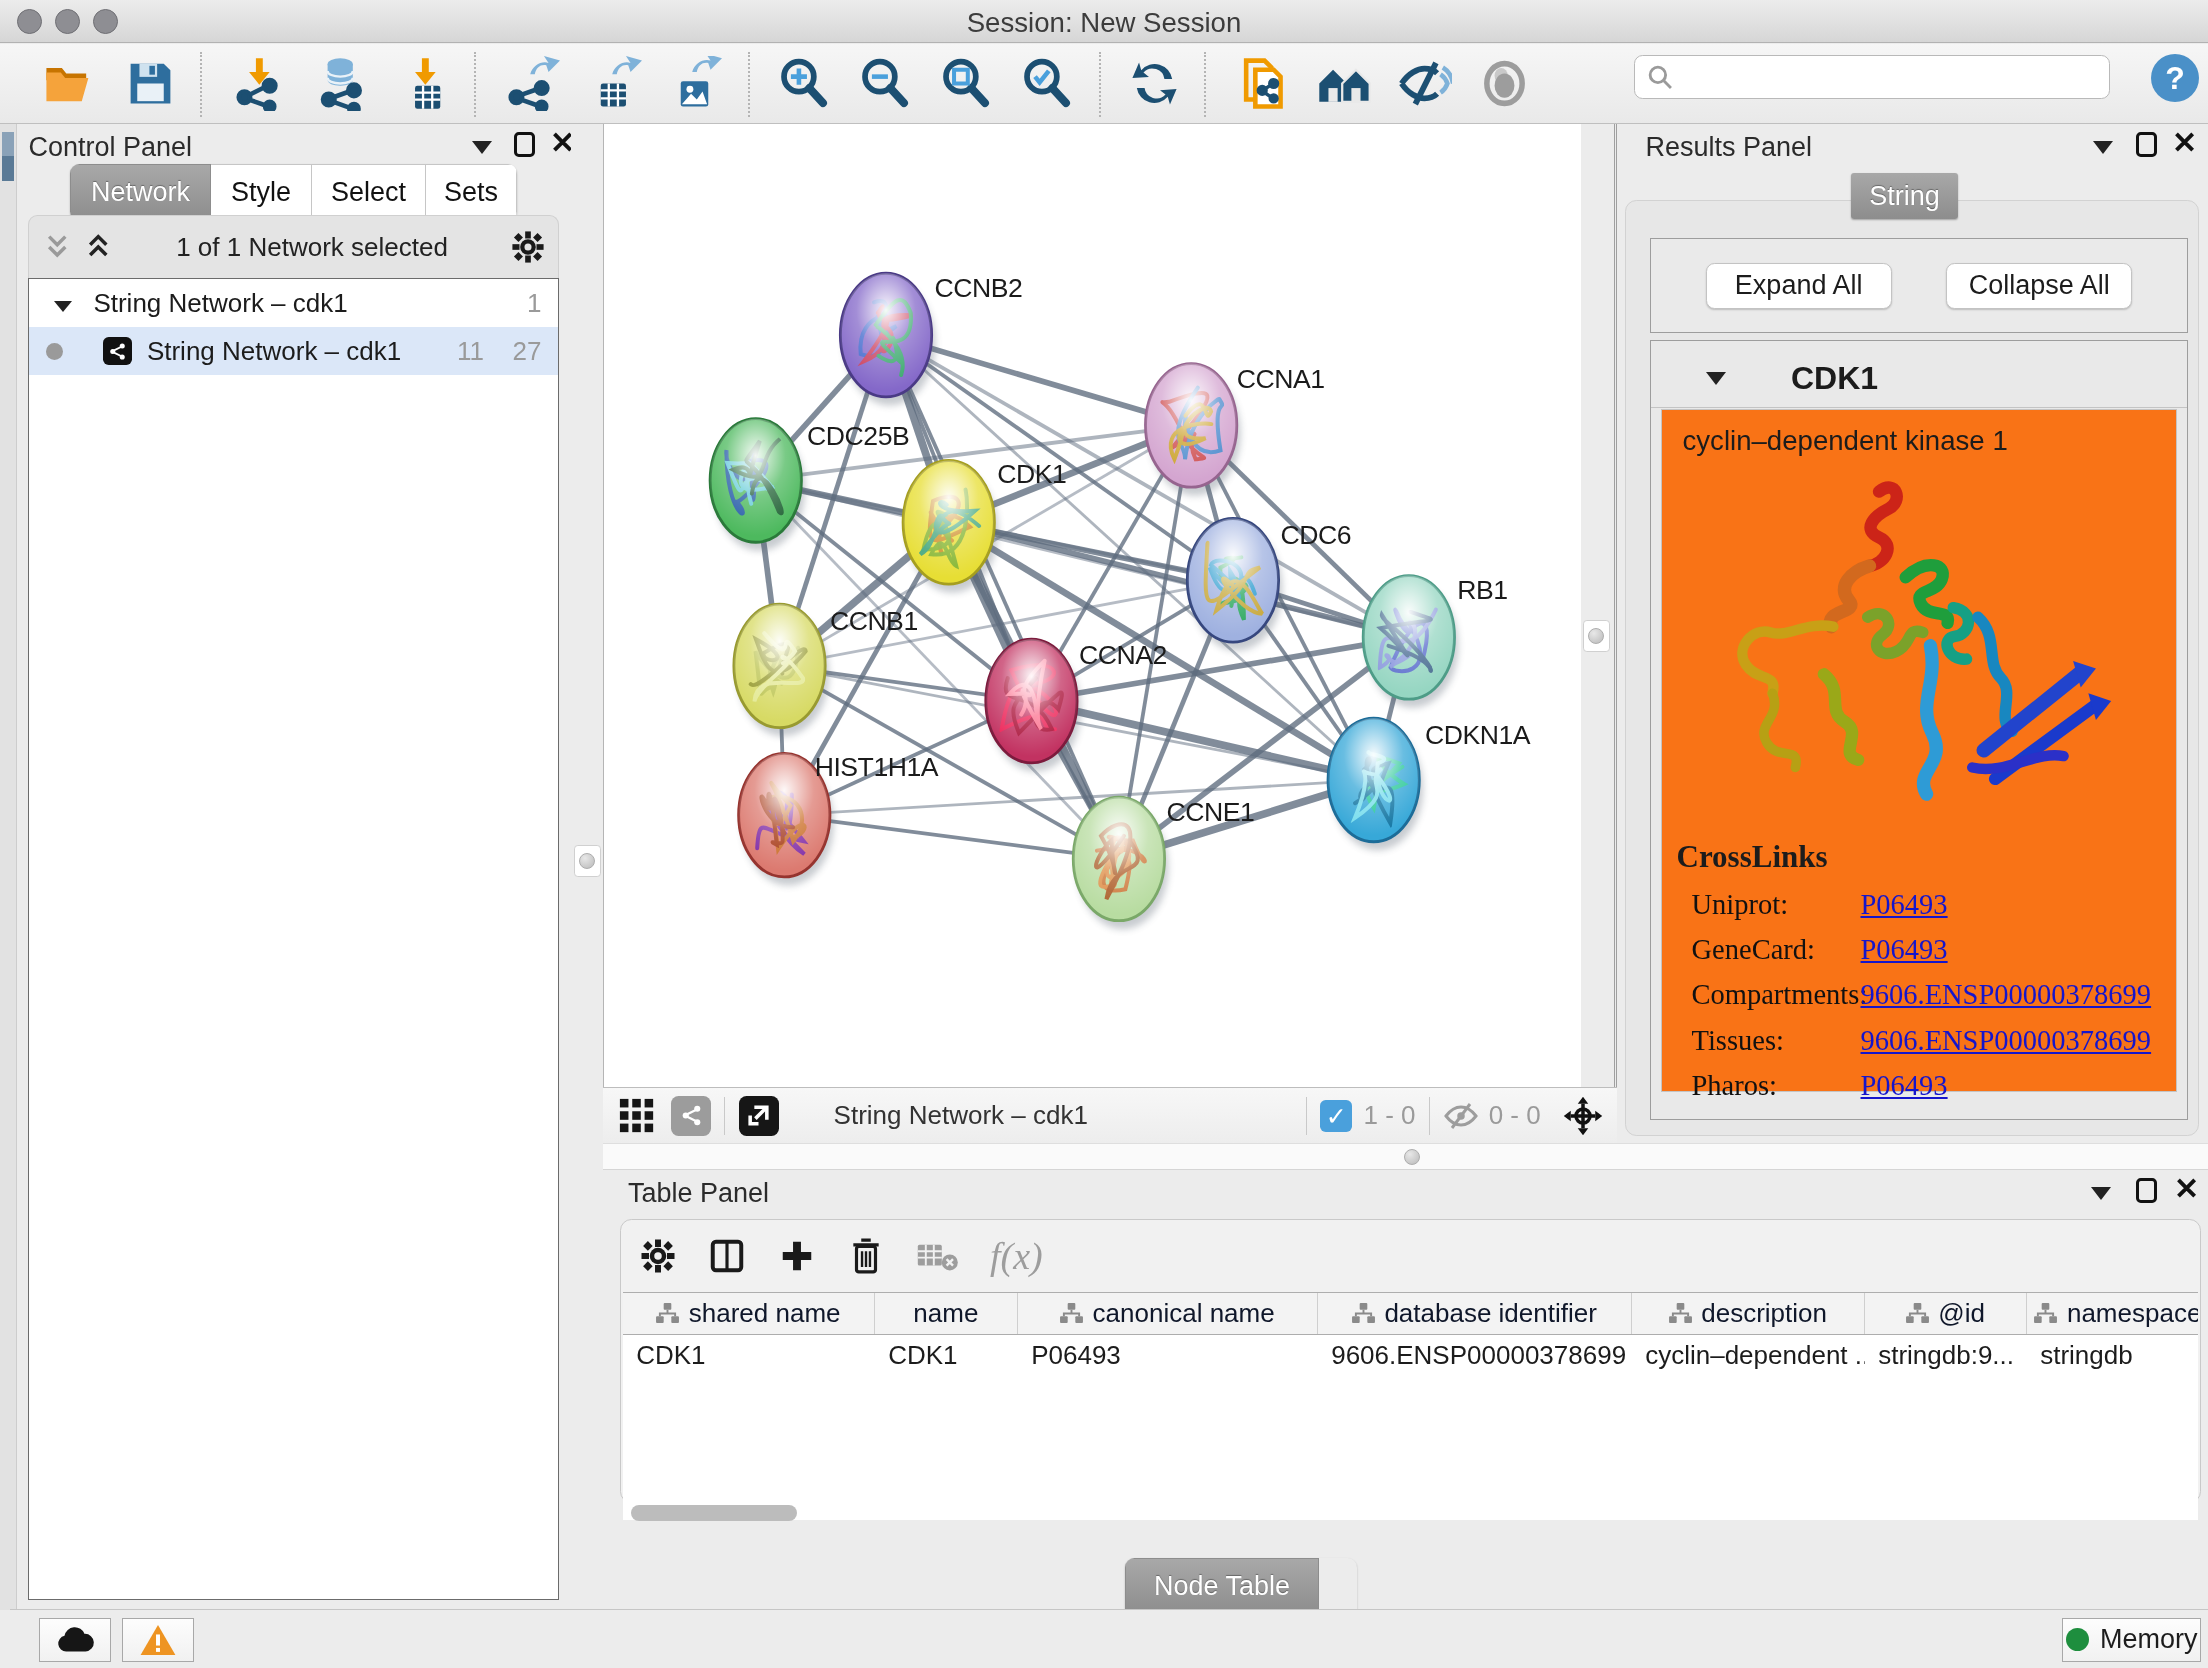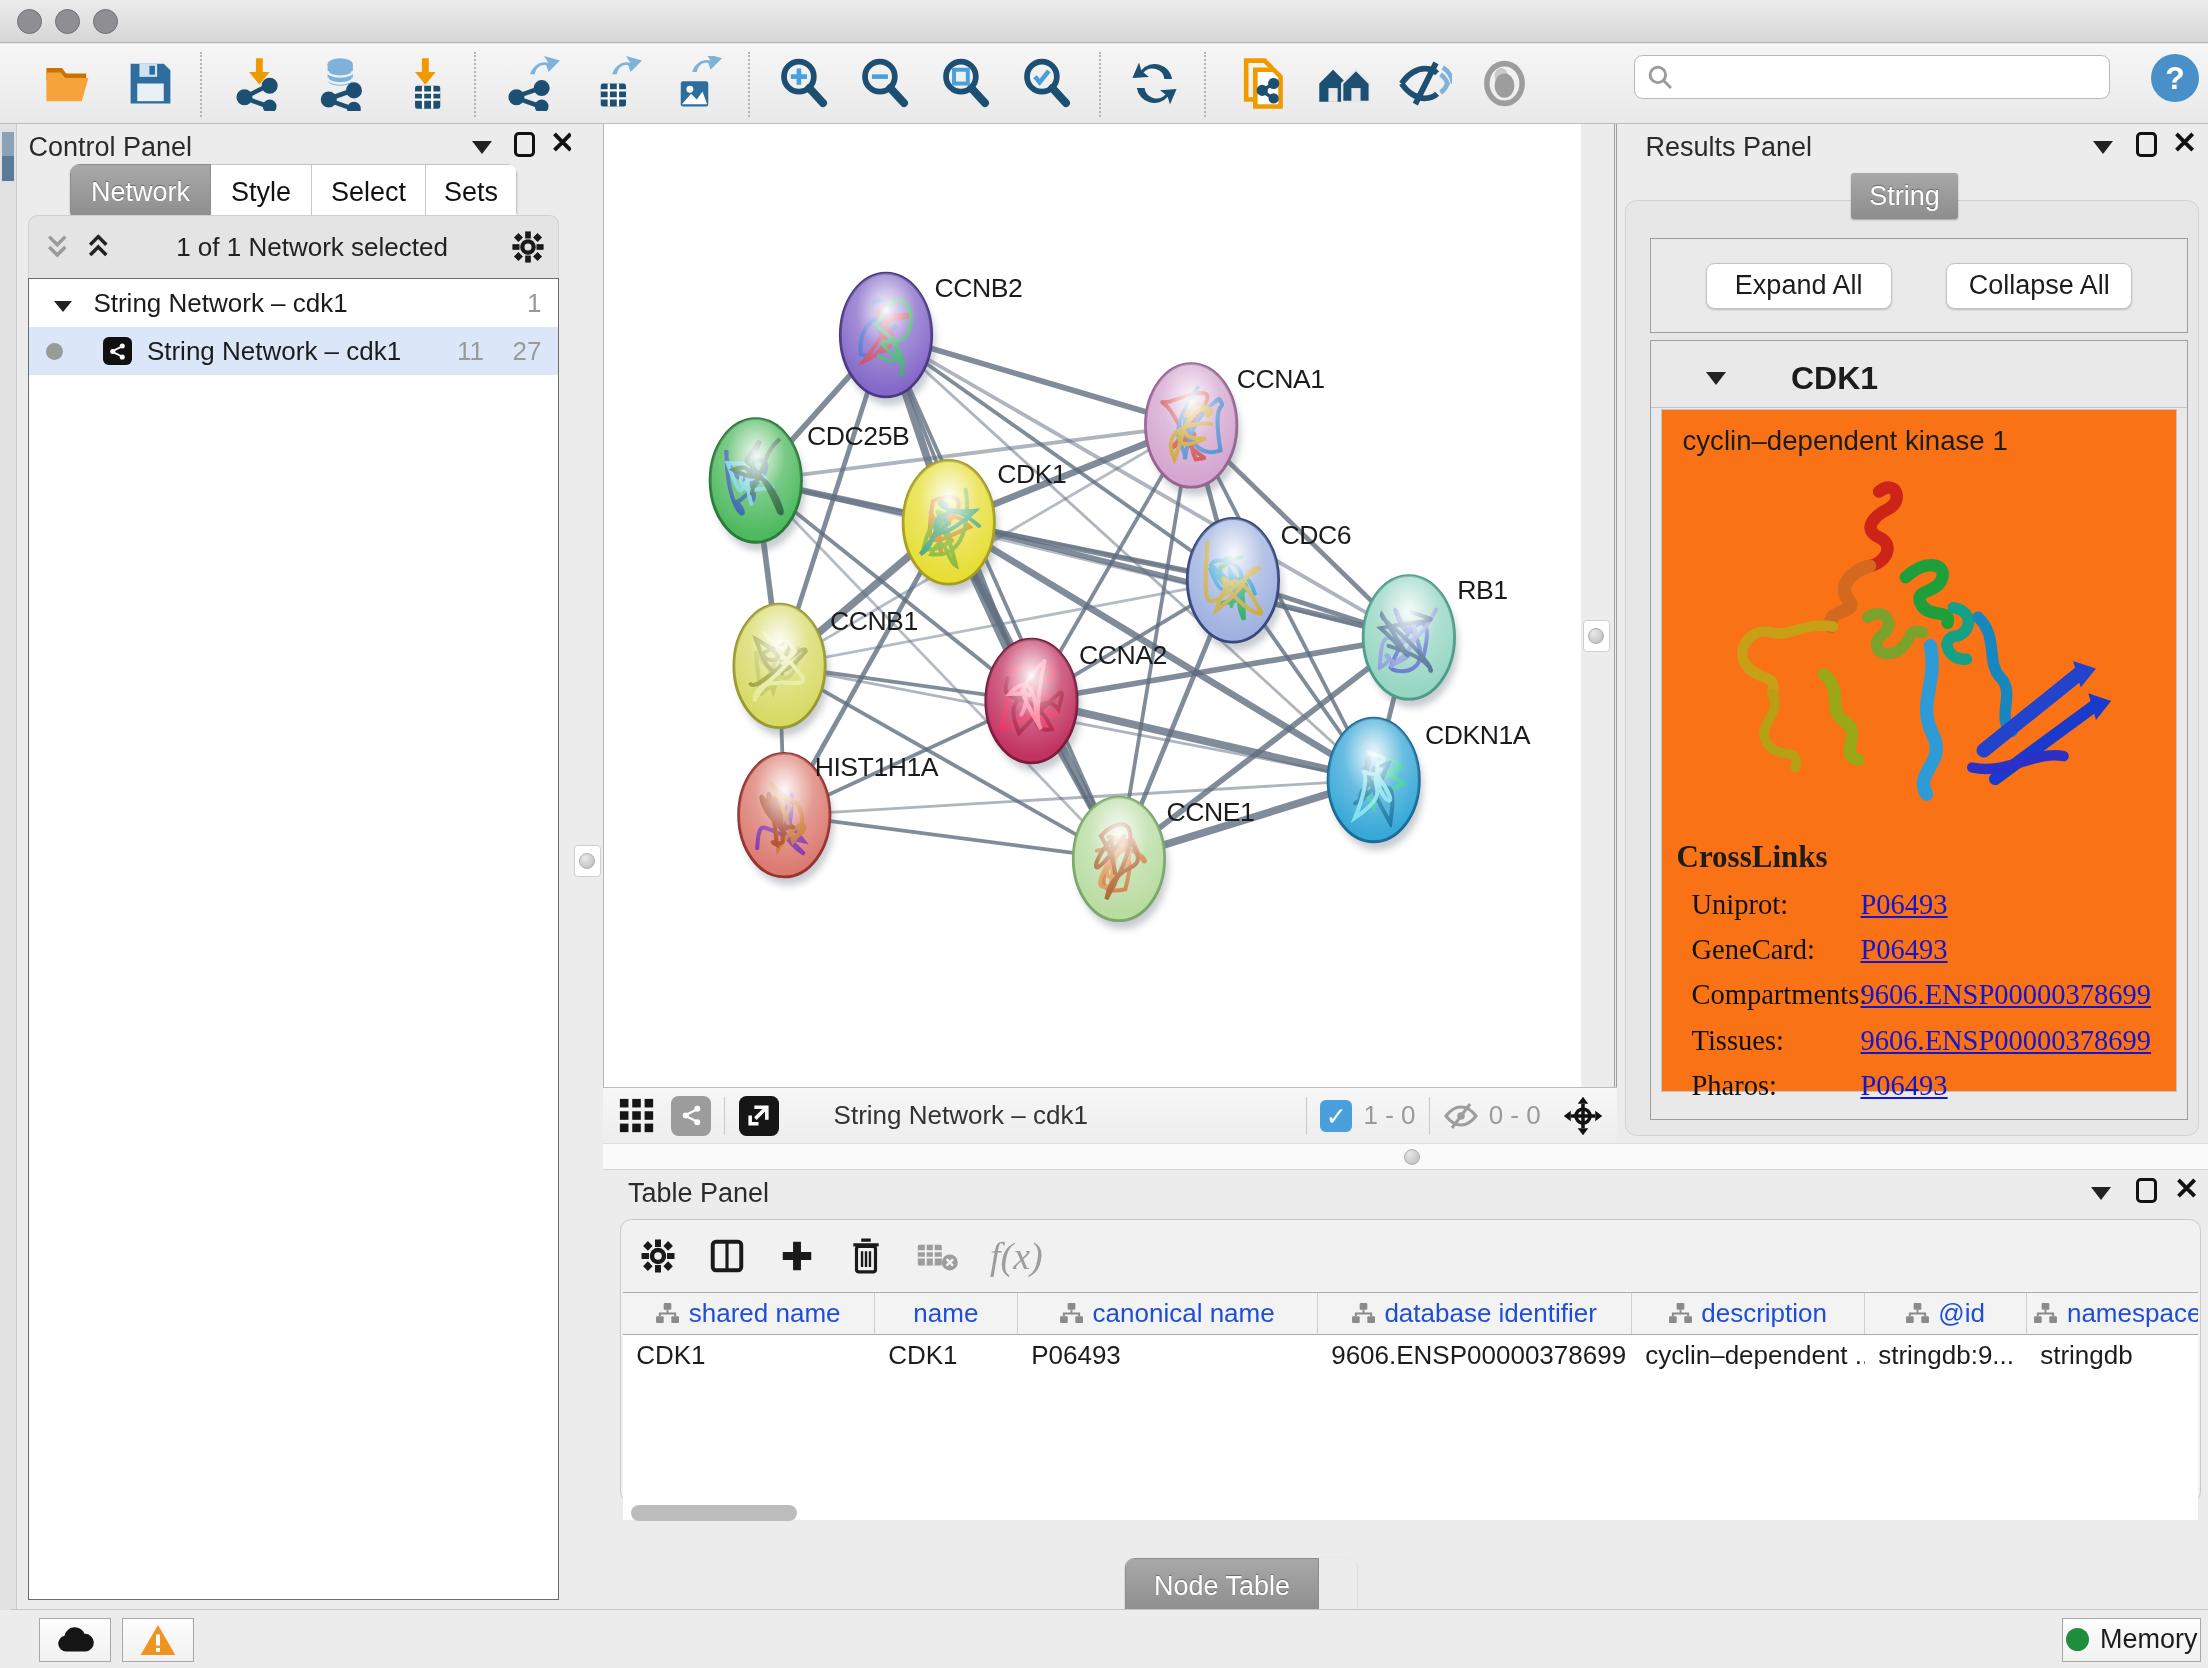--- a/index.html
+++ b/index.html
@@ -66,41 +66,42 @@
   .xl-row { display:flex; font-size:28.5px; margin:13.3px 0 0 30px; }
   .xl-label { width:169px; color:#111; }
   .xl-link { color:#1515cc; text-decoration:underline; }
 
   
   .tbl-panel { left:603px; top:1170px; width:1605px; height:439px; background:#ececec; }
   .tbl-box { position:absolute; left:17px; top:49px; width:1581px; height:284px; background:#f1f1f1; border:1px solid #c9c9c9; border-radius:11.4px; }
   .tbl-toolbar { position:absolute; left:19px; top:9.5px; height:53px; display:flex; align-items:center; gap:32px; }
   .tbl-grid { position:absolute; left:1.9px; top:72px; width:1575px; height:228px; background:#fff; border-top:1px solid #aeaeae; overflow:hidden; }
   .thead { display:flex; height:42px; background:#f3f3f3; border-bottom:1px solid #adadad; }
-  .th { display:flex; align-items:center; justify-content:center; gap:9.5px; font-size:26px; color:#1d4ed8; border-right:1px solid #cfcfcf; }
+  .th { display:flex; align-items:center; justify-content:center; gap:9.5px; font-size:26px; color:#0f172a; border-right:1px solid #cfcfcf; }
   .trowdata { display:flex; height:40px; background:#fff; }
   .td { font-size:26px; padding-left:13.3px; display:flex; align-items:center; white-space:nowrap; overflow:hidden; }
   .hscroll { position:absolute; left:9.5px; top:285px; width:166px; height:16px; background:#bcbcbc; border-radius:8.6px; }
   .btabs { position:absolute; left:522px; top:388px; display:flex; border-radius:9.5px; overflow:hidden; box-shadow:0 1px 1.9px rgba(0,0,0,.25);flex-direction:column; }
 
   
   .statusbar { left:10px; top:1609px; width:2208px; height:59px; background:#ececec; border-top:1px solid #c6c6c6; }
   .sb-btn { position:absolute; top:7.6px; height:44px; background:linear-gradient(#fdfdfd,#f1f1f1); border:1.9px solid #a8a8a8; display:flex; align-items:center; justify-content:center; }
   .mem-dot { width:23px; height:23px; border-radius:50%; background:#1e8e3e; margin-right:11.4px; }
 
   svg { display:block; }
   .nlabel { font-size:28px; fill:#1b1b1b; letter-spacing:-0.5px; }
 </style>
 </head>
 <body>
 
 <div class="abs titlebar">
   <div class="tl-dot" style="left:17px"></div>
   <div class="tl-dot" style="left:55px"></div>
   <div class="tl-dot" style="left:93px"></div>
+  <div class="win-title">Session: New Session</div>
 </div>
 
 <div class="abs toolbar">
   <div class="tbtn" style="left:40px">
     <span>
         <svg width="53" height="53" viewBox="0 0 48 48">
           <path d="M4 10h14l4 5h18v6H4z" fill="#c77400"></path>
           <path d="M4 40V14h13l4 5h21l-6 21z" fill="#f5a33b"></path>
         </svg>
       </span>

